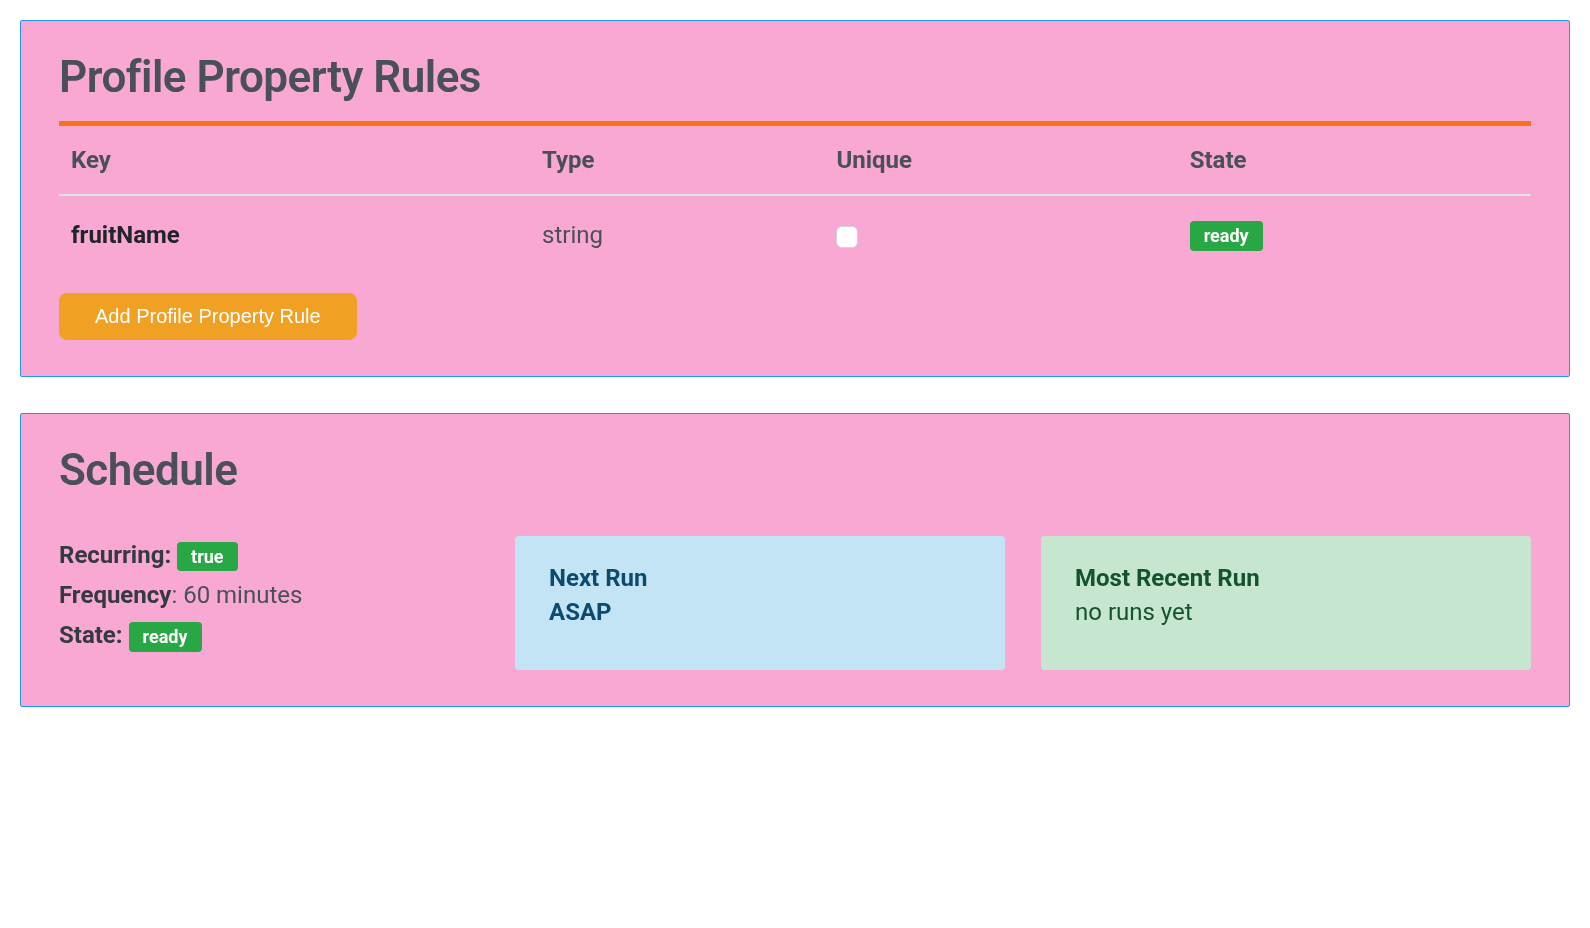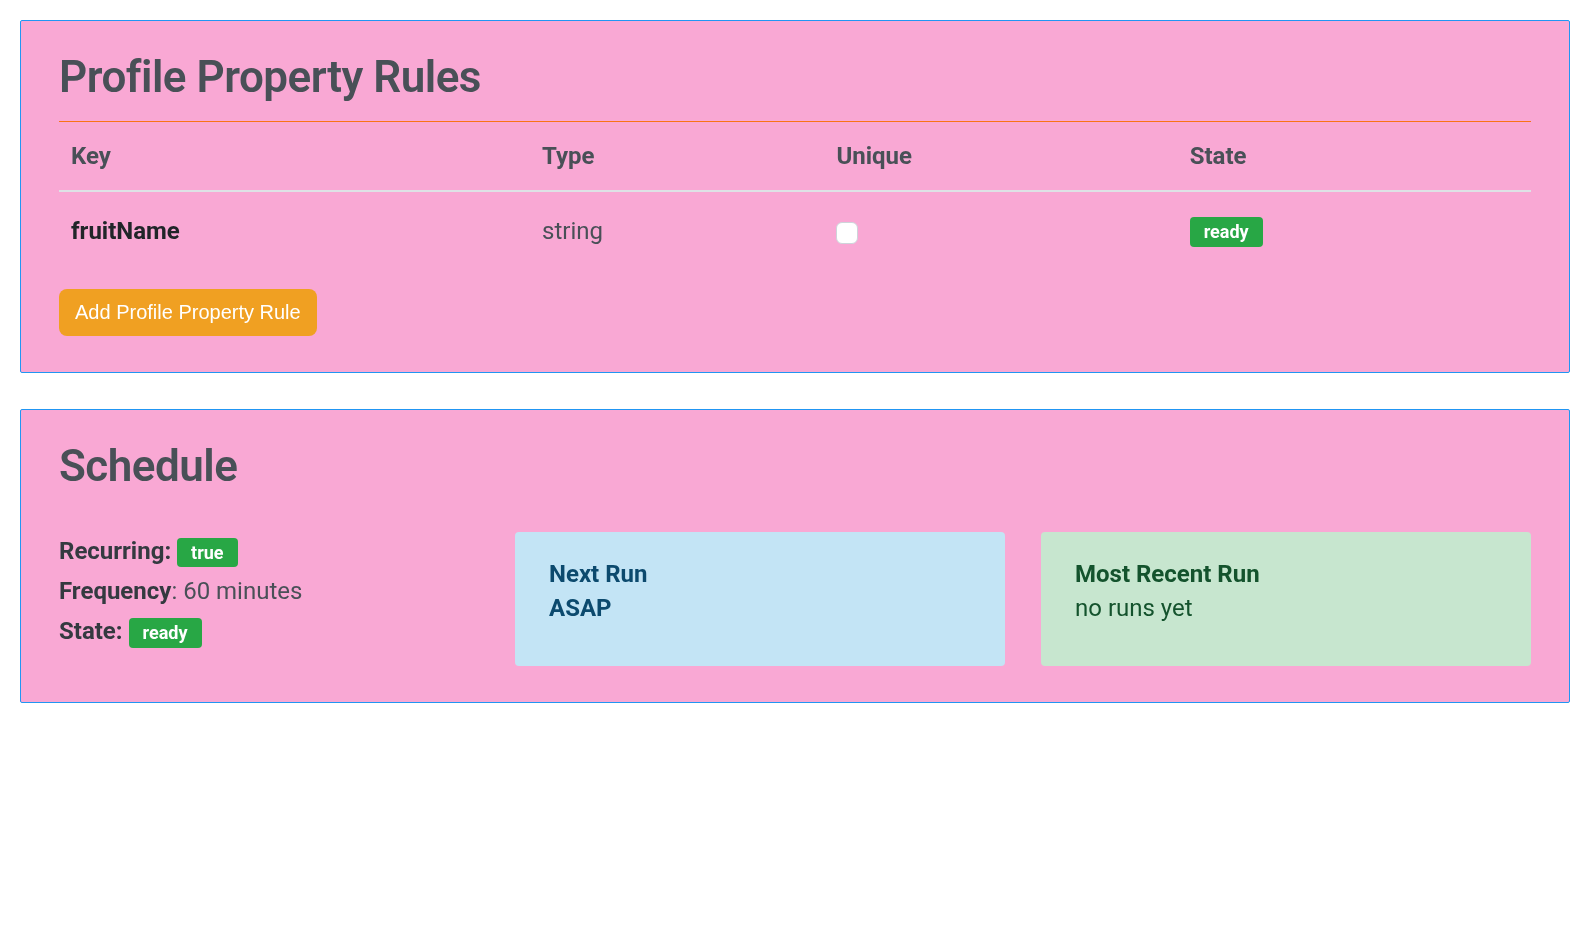--- a/index.html
+++ b/index.html
@@ -25,21 +25,21 @@
       font-weight: 600;
       color: #495057;
       margin-bottom: 18px;
       letter-spacing: -0.5px;
     }
     .rules-table {
       width: 100%;
       border-collapse: collapse;
     }
     .rules-table thead tr {
-      border-top: 1px solid #f97316;
+      border-top: 5px solid #f97316;
       border-bottom: 2px solid #dee2e6;
     }
     .rules-table th {
       text-align: left;
       font-weight: 700;
       font-size: 24px;
       color: #495057;
       padding: 20px 12px;
     }
     .rules-table td {
@@ -77,21 +77,21 @@
       border-radius: 6px;
       background: #ffffff;
       vertical-align: middle;
     }
     .btn {
       display: inline-block;
       background: #f0a022;
       color: #ffffff;
       font-size: 20px;
       font-weight: 400;
-      padding: 12px 16px;
+      padding: 12px 36px;
       border: none;
       border-radius: 8px;
       cursor: pointer;
       margin-top: 18px;
     }
     .schedule-body {
       display: flex;
       gap: 36px;
       margin-top: 40px;
       align-items: flex-start;

